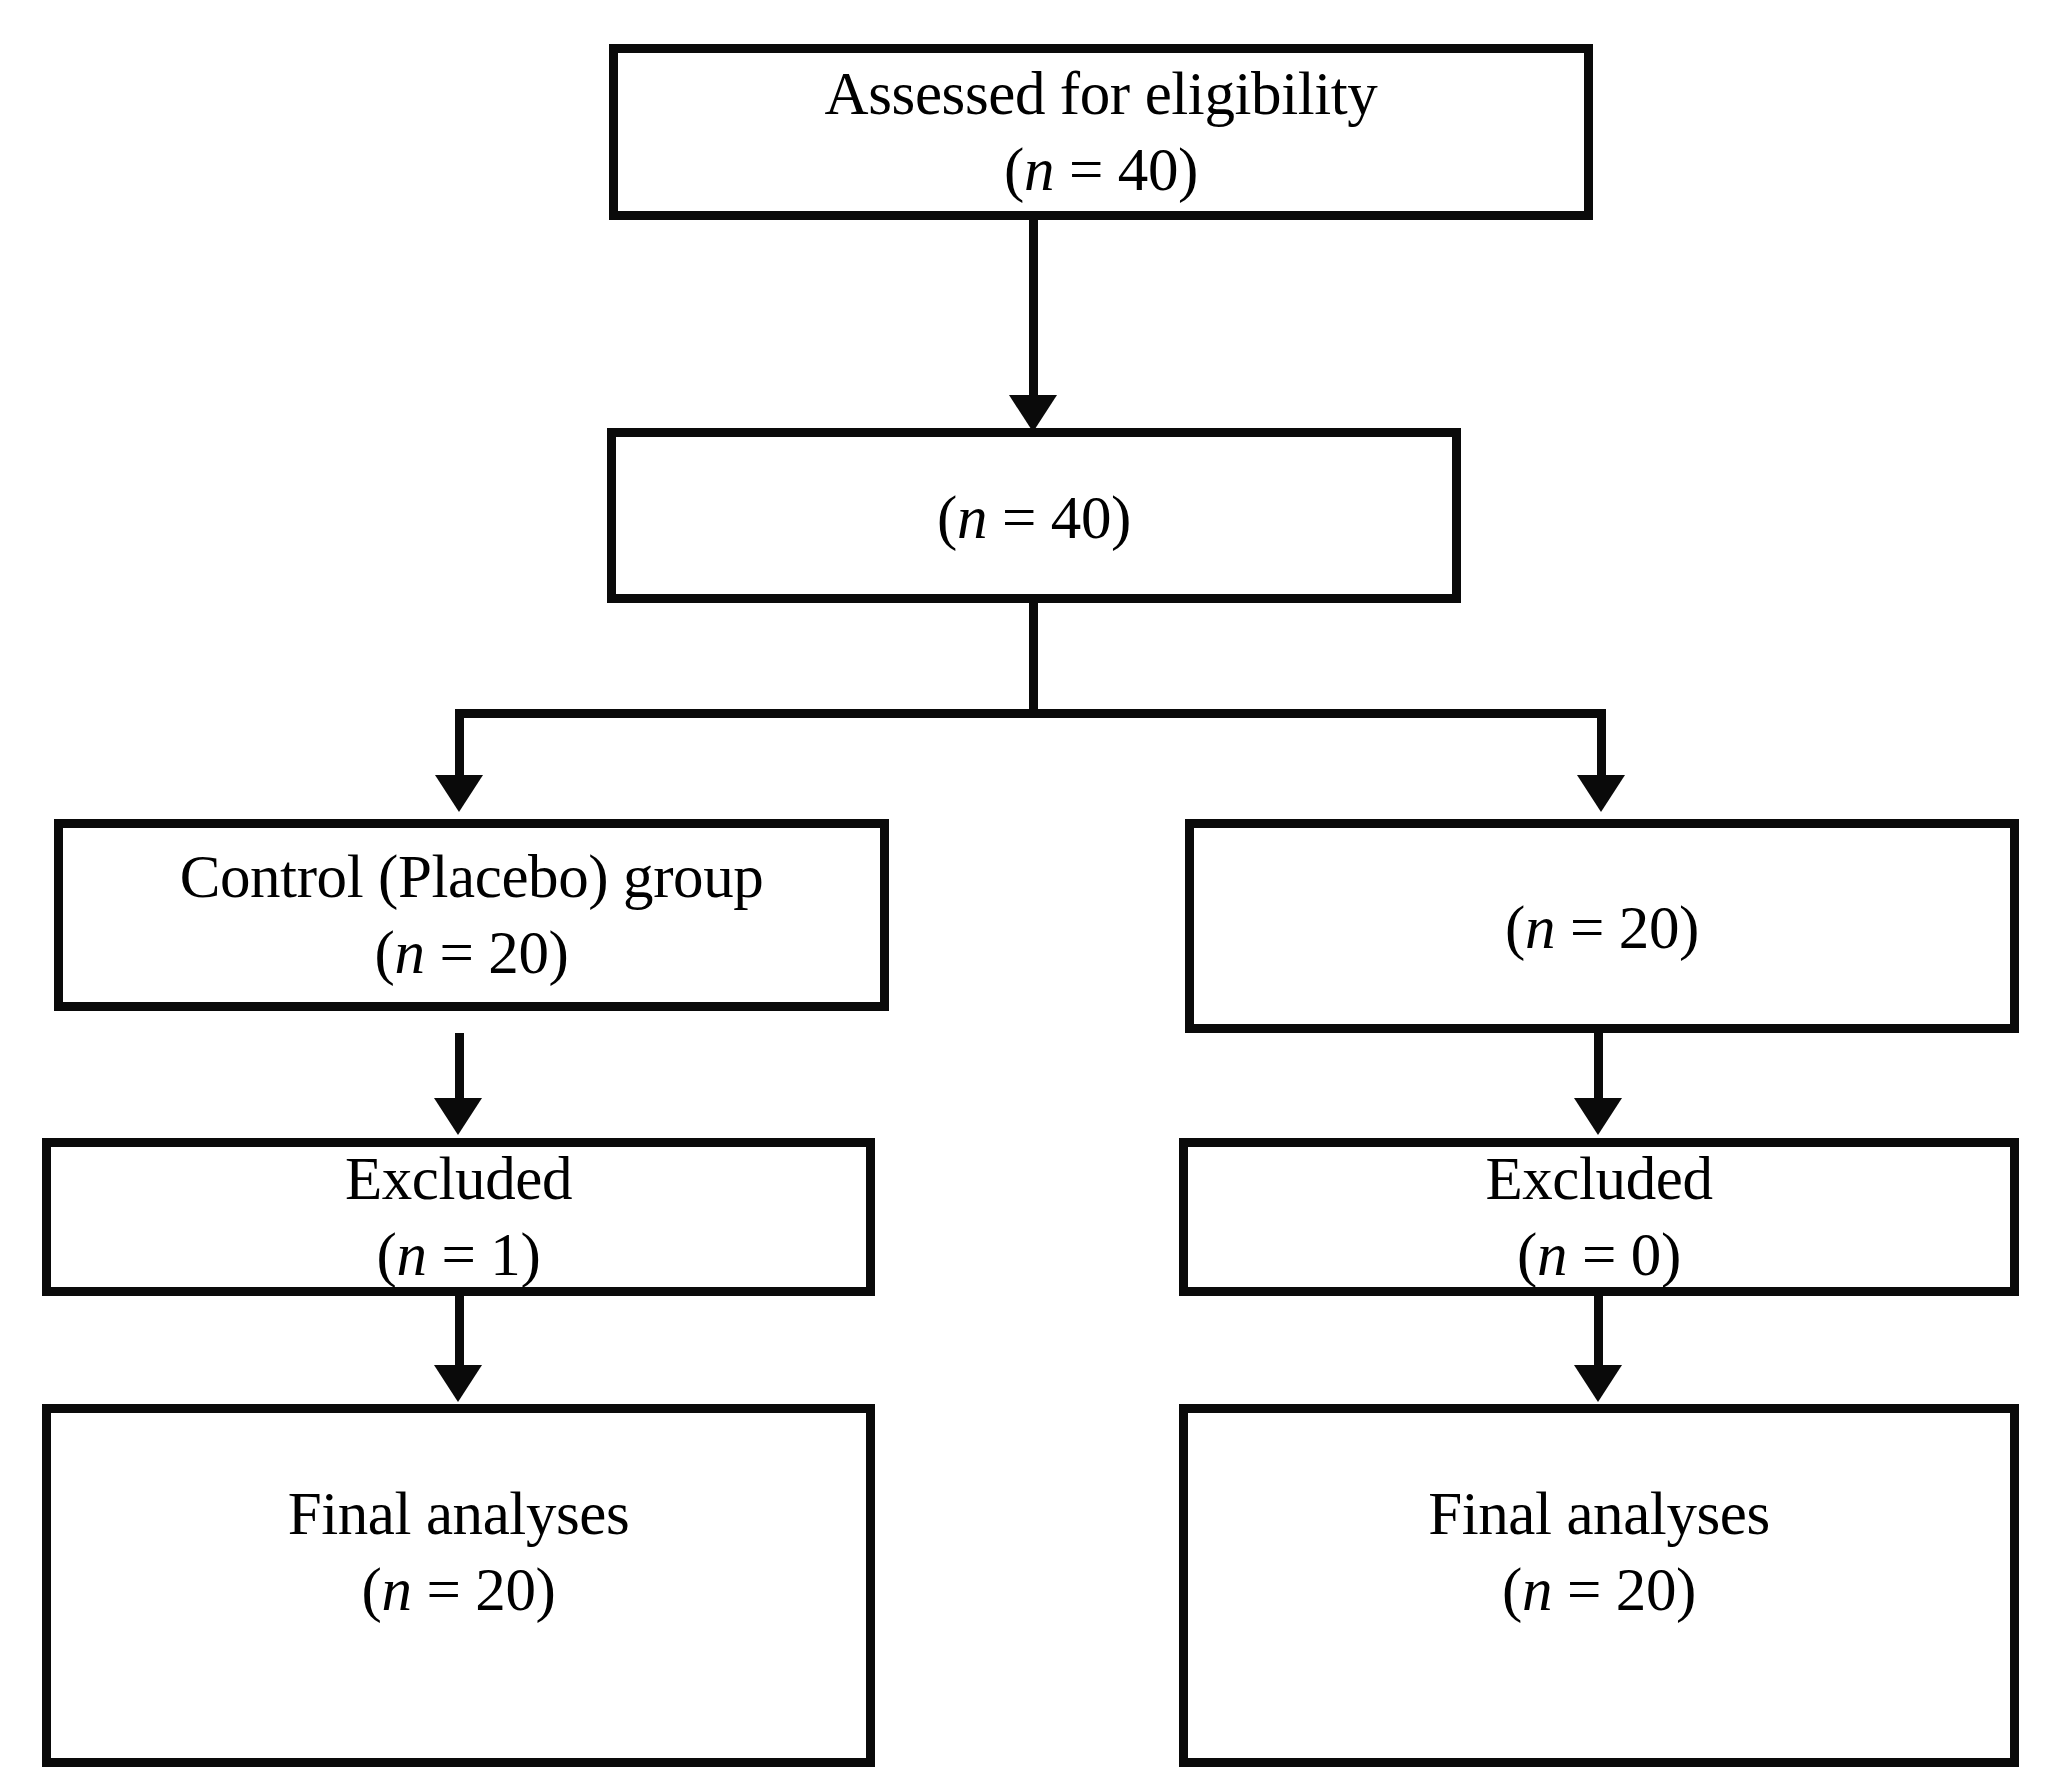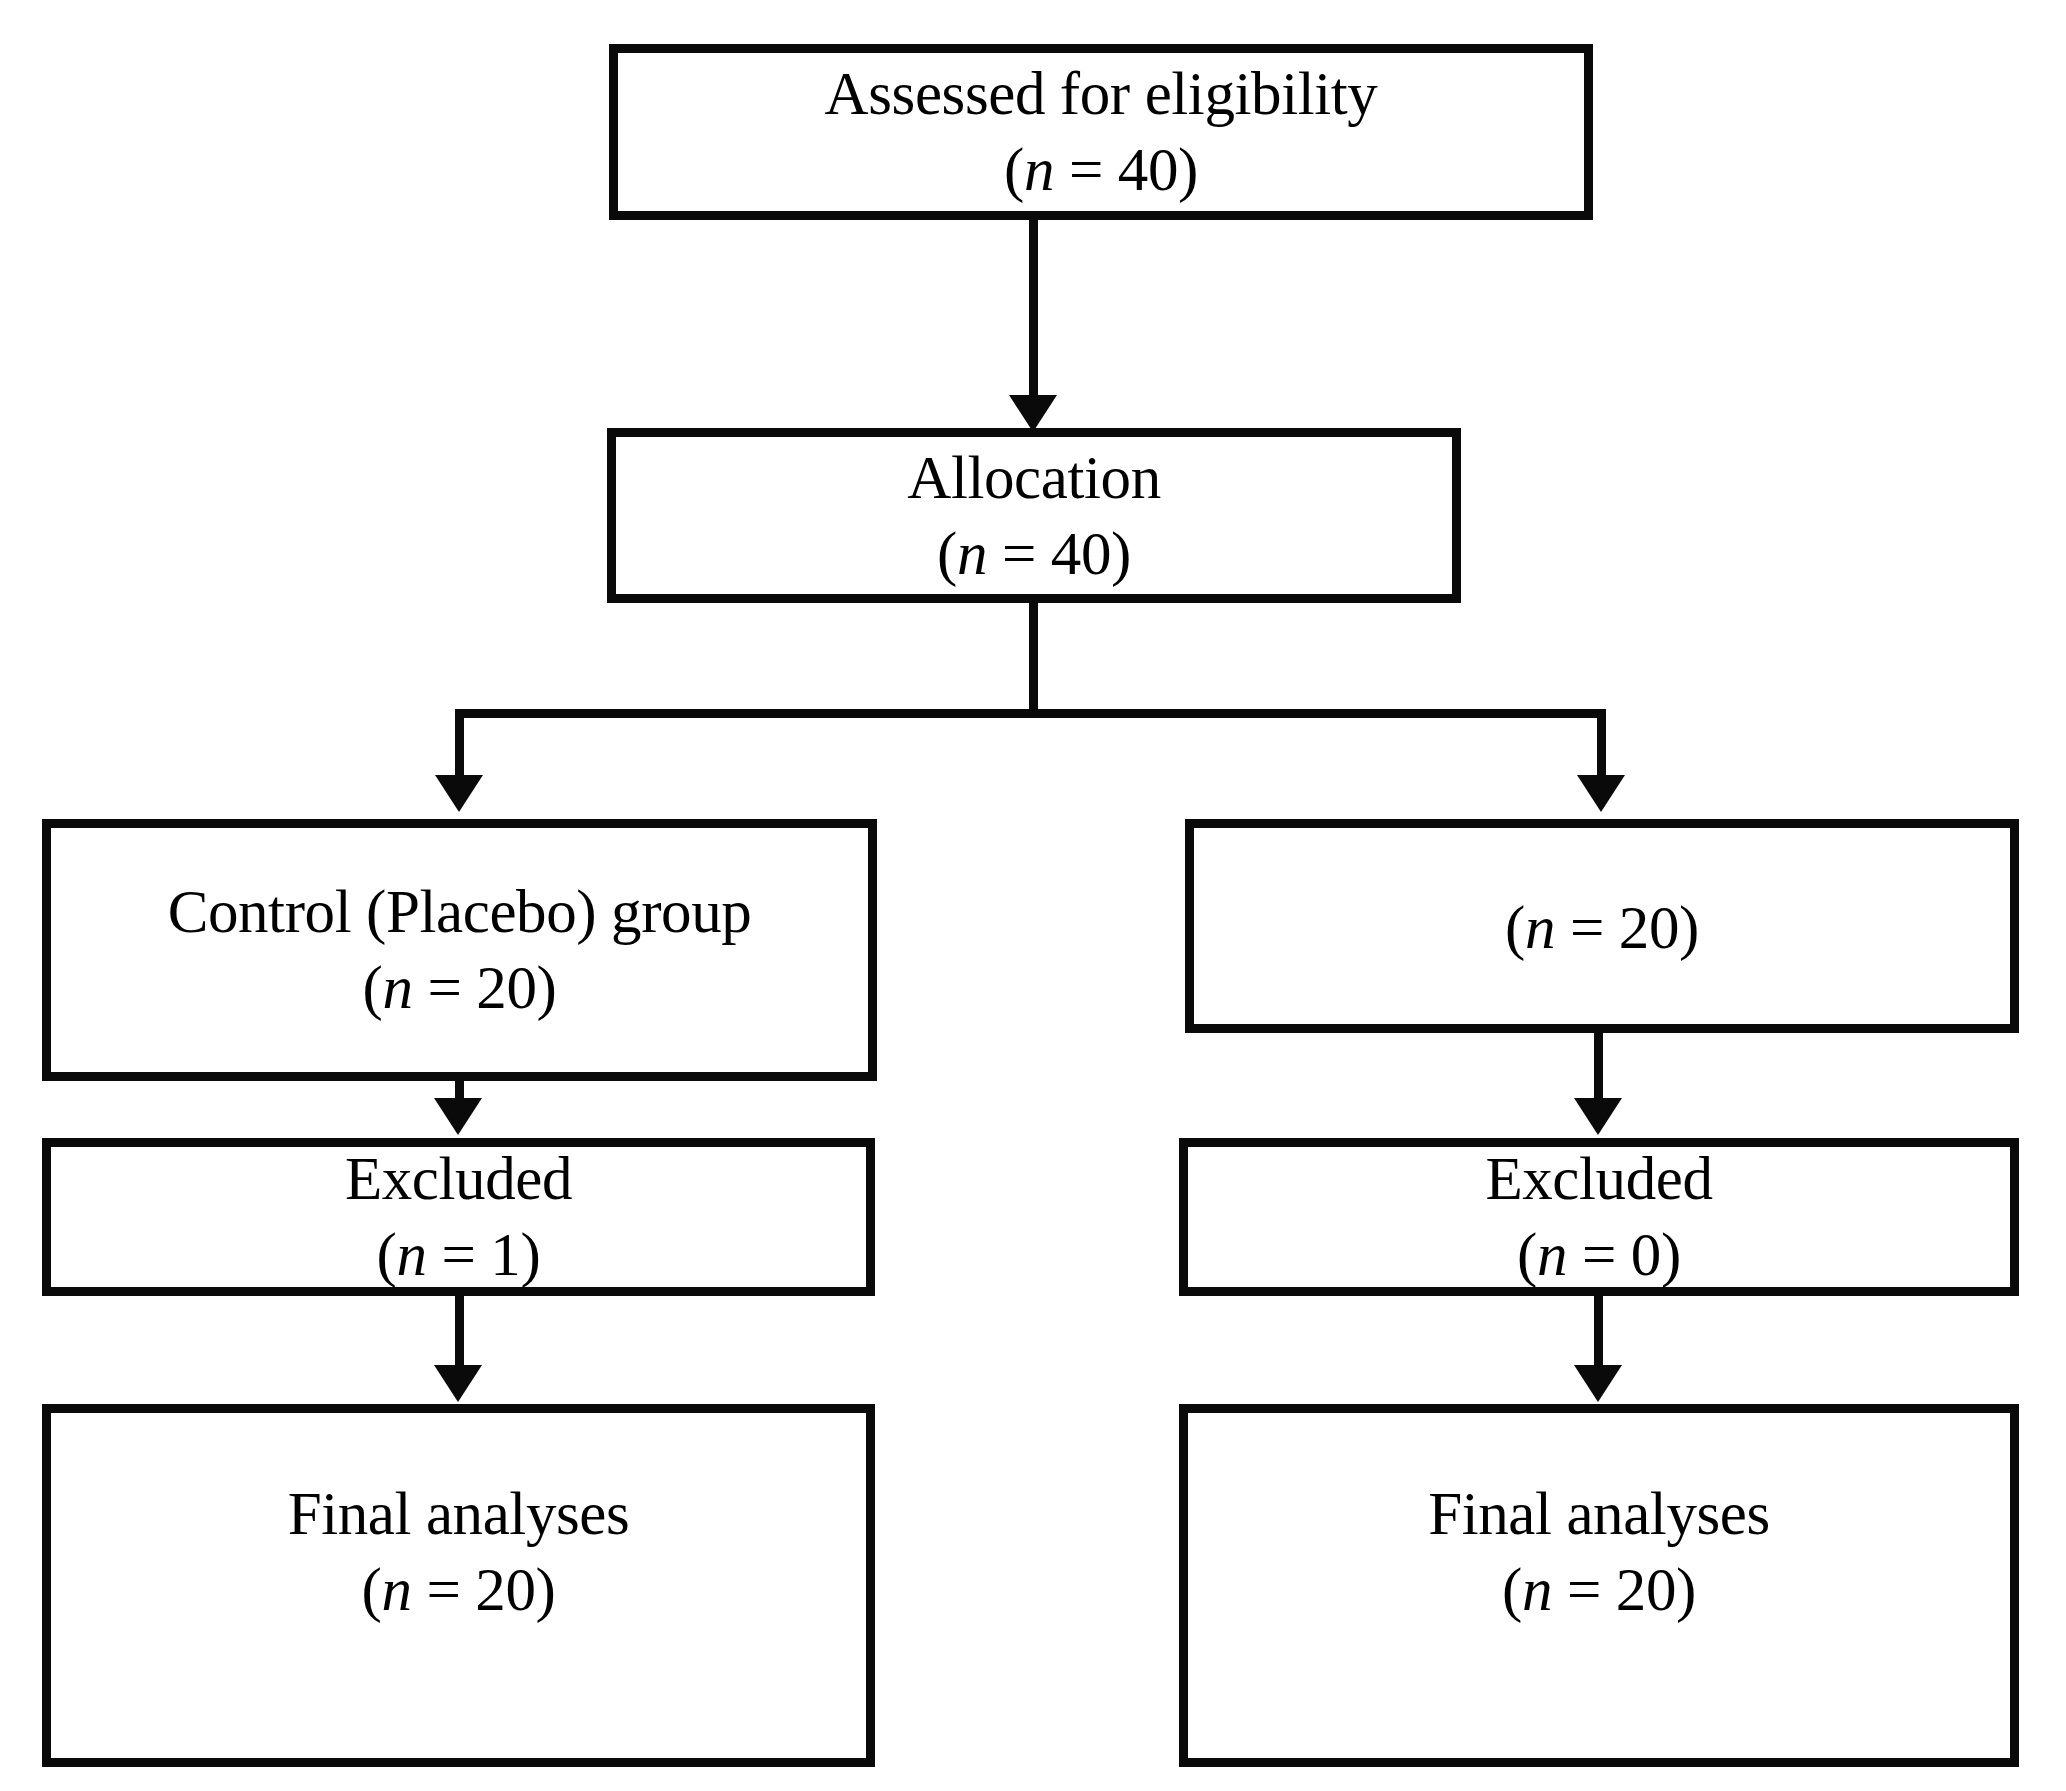--- a/index.html
+++ b/index.html
@@ -44,21 +44,21 @@
   .node-line.count {
     margin-top: 4px;
   }
   .node-line .ital {
     font-style: italic;
   }
 
   
   #box-assessed      { left: 609px;  top: 44px;   width: 984px; height: 176px; }
   #box-allocation    { left: 607px;  top: 428px;  width: 854px; height: 175px; }
-  #box-control       { left: 42px;   top: 819px; width: 835px; height: 262px; }
+  #box-control       { left: 54px;   top: 819px; width: 835px; height: 192px; }
   #box-intervention  { left: 1185px; top: 819px; width: 834px; height: 214px; }
   #box-excluded-left { left: 42px;   top: 1138px; width: 833px; height: 158px; }
   #box-excluded-right{ left: 1179px; top: 1138px; width: 840px; height: 158px; }
   #box-final-left    { left: 42px;   top: 1404px; width: 833px; height: 363px; }
   #box-final-right   { left: 1179px; top: 1404px; width: 840px; height: 363px; }
 
   #box-final-left .node-stack,
   #box-final-right .node-stack {
     margin-top: -68px;
   }
@@ -129,21 +129,20 @@
       <span class="node-line">Assessed for eligibility</span>
       <span class="node-line count">(<span class="ital">n</span> = <span>40</span>)</span>
     </div>
   </div>
 
   <div class="conn-v" id="conn-assessed-allocation"></div>
   <div class="arrow-head" id="arrow-assessed-allocation"></div>
 
   <div class="node-box" id="box-allocation">
     <div class="node-stack">
-      <span class="node-line">Allocation</span>
       <span class="node-line count">(<span class="ital">n</span> = <span>40</span>)</span>
     </div>
   </div>
 
   <div class="conn-v" id="conn-allocation-down"></div>
   <div class="conn-h" id="conn-split-bar"></div>
   <div class="conn-v" id="conn-split-left-down"></div>
   <div class="conn-v" id="conn-split-right-down"></div>
   <div class="arrow-head" id="arrow-split-left"></div>
   <div class="arrow-head" id="arrow-split-right"></div>

